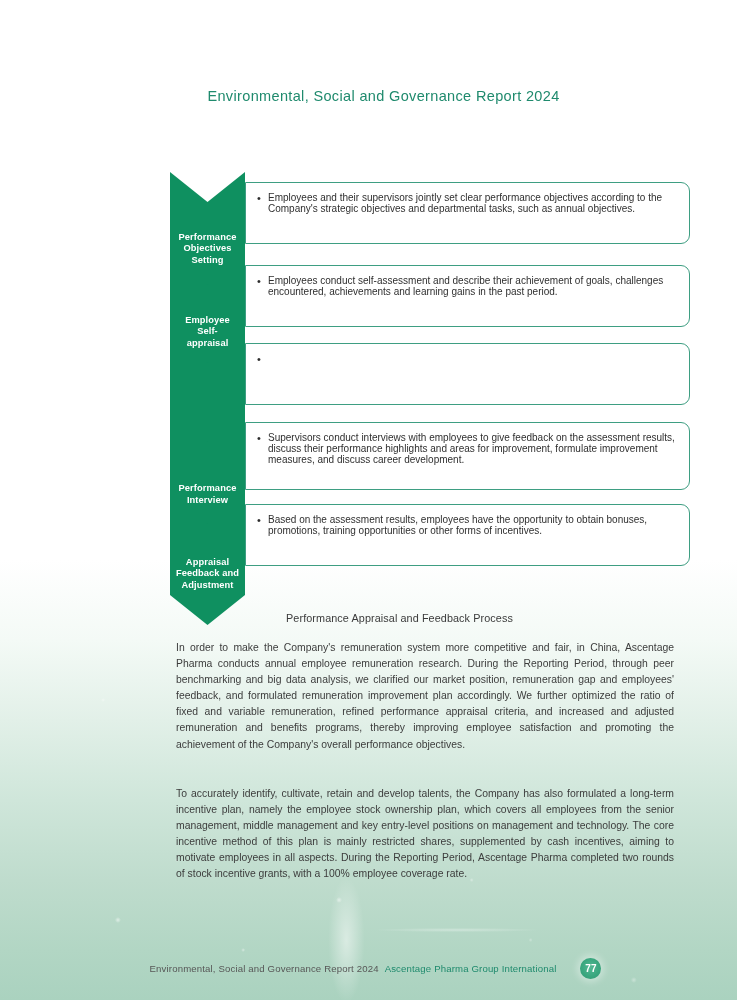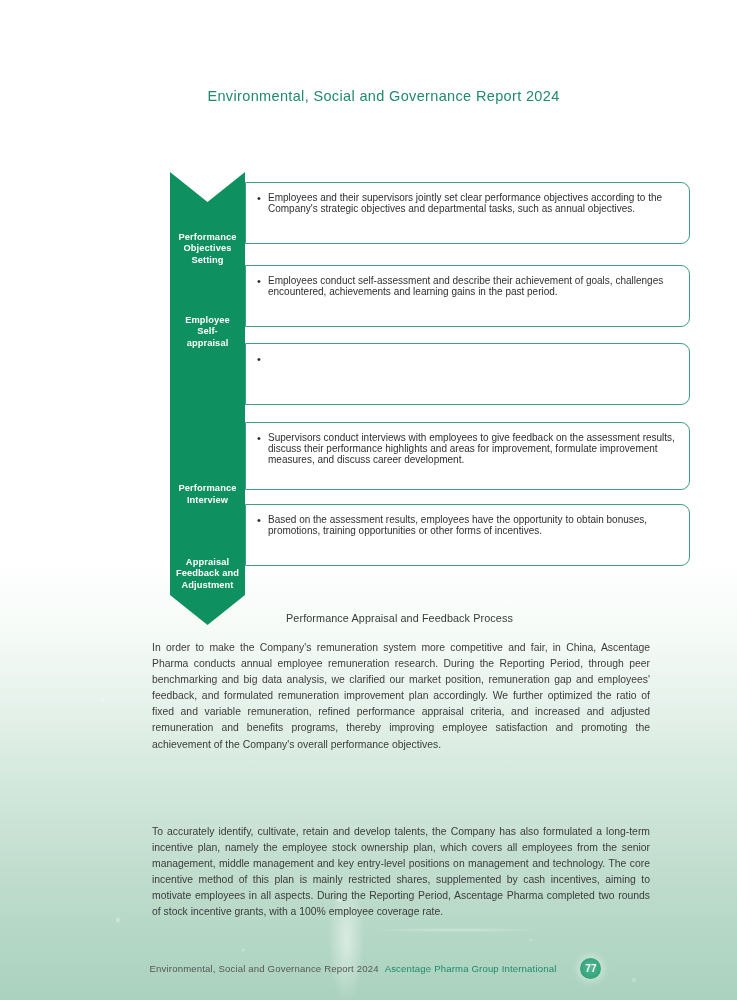--- a/index.html
+++ b/index.html
@@ -158,30 +158,30 @@
     letter-spacing: 0.1px;
   }
   .fig-caption .cap-inner {
     display: inline-block;
     padding-left: 30px;
   }
 
   
   .body-block {
     position: absolute;
-    left: 152px;
+    left: 176px;
     width: 498px;
     font-size: 10.4px;
     line-height: 16.1px;
     color: #3c3c3c;
     text-align: justify;
     text-justify: inter-word;
   }
   #para-1 { top: 640px; }
-  #para-2 { top: 786px; margin-top: 38px; }
+  #para-2 { top: 786px; }
 
   
   .doc-footer {
     position: absolute;
     left: 0;
     top: 958px;
     width: 737px;
     text-align: center;
     font-size: 9.6px;
     letter-spacing: 0.15px;

